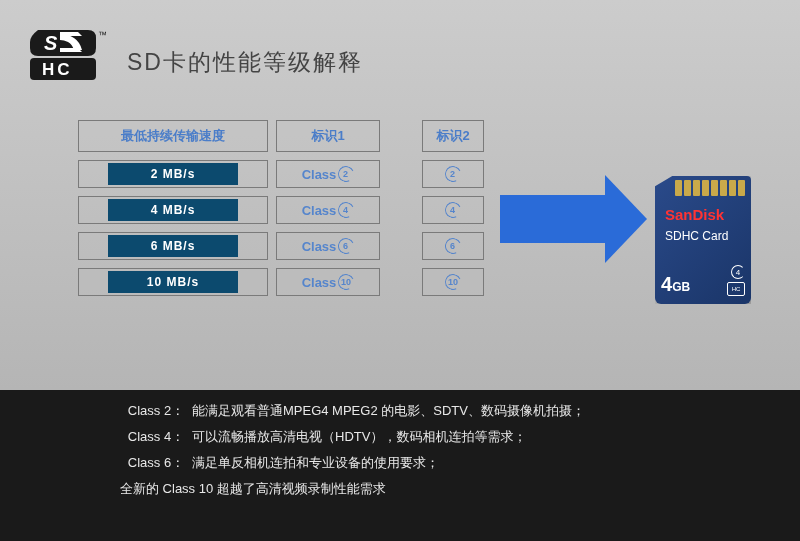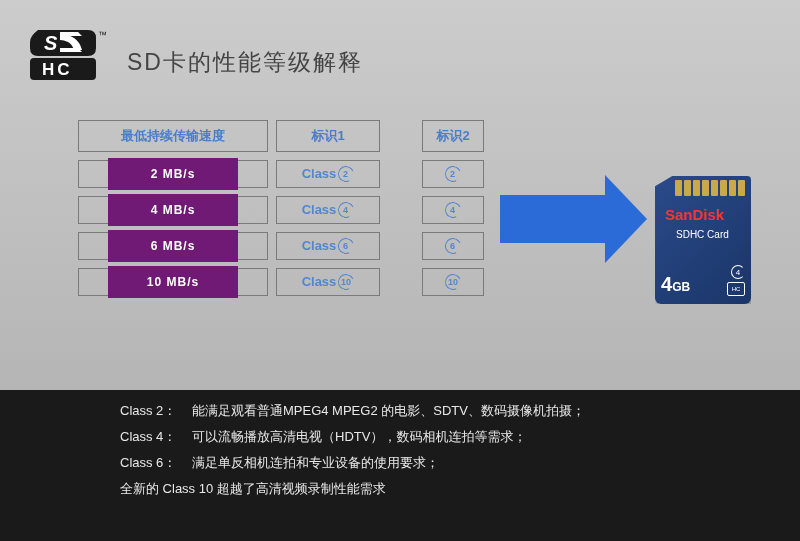--- a/index.html
+++ b/index.html
@@ -60,32 +60,33 @@
 }
 .data-cell {
   color: #5585cc;
   font-weight: bold;
   position: relative;
 }
 .col1 .data-cell {
   padding: 0;
 }
 .speed-pill {
-  background: #701a75;
+  background: #0c4a6e;
   color: #fff;
   width: 130px;
-  height: 32px;
+  height: 22px;
   display: flex;
   align-items: center;
   justify-content: center;
   font-size: 12px;
   letter-spacing: 1px;
 }
 .class-label {
   display: flex;
+  align-items: center;
   gap: 2px;
   color: #5585cc;
 }
 .class-circ {
   display: inline-flex;
   width: 16px;
   height: 16px;
   border: 1.5px solid #5585cc;
   border-radius: 50%;
   align-items: center;
@@ -138,23 +139,23 @@
   font-family: Arial;
 }
 .sdcard-brand {
   color: #ff3333;
   font-weight: bold;
   font-size: 15px;
   margin-top: 22px;
   margin-left: 2px;
 }
 .sdcard-type {
-  font-size: 10px;
+  font-size: 12px;
   margin-top: 6px;
-  margin-left: 13px;
+  margin-left: 2px;
 }
 .sdcard-bottom {
   position: absolute;
   bottom: 8px;
   left: 6px;
   right: 6px;
   display: flex;
   align-items: flex-end;
   justify-content: space-between;
 }
@@ -205,20 +206,21 @@
   border-radius: 1px;
 }
 .footer {
   position: absolute;
   top: 398px;
   left: 120px;
   right: 40px;
   color: #e8e8e8;
   font-size: 13px;
   line-height: 2;
+  text-align: center;
 }
 .footer-row {
   display: flex;
 }
 .footer-label {
   width: 72px;
   white-space: nowrap;
 }
 </style>
 </head>

